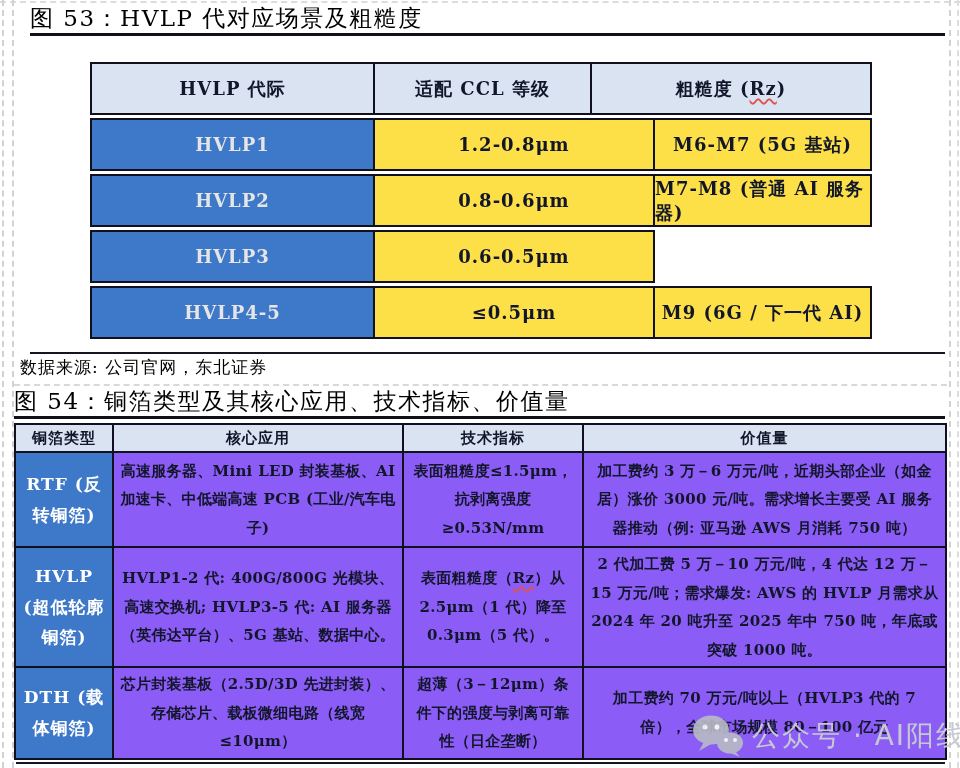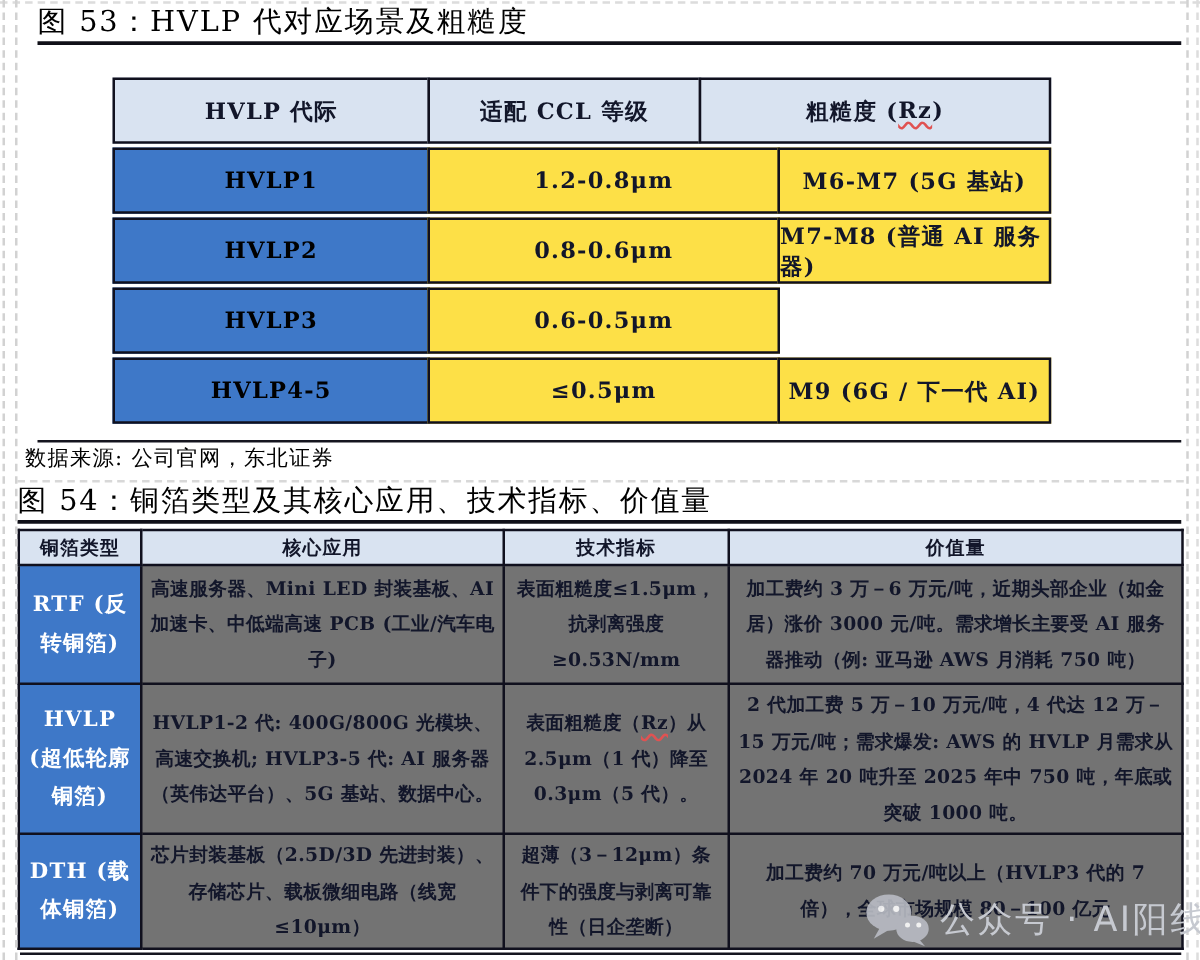--- a/index.html
+++ b/index.html
@@ -18,33 +18,33 @@
   .rule-thin{border-top:2px solid #15151f;margin:13px 2px 0 16px;}
   .rule-thin.bottom{margin:2px 2px 0 2px;}
   .source{font-size:17px;letter-spacing:1px;margin:3px 0 0 6px;line-height:21px;}
 
   
   .t1{margin:26px 0 0 76px;}
   .t1-row{display:flex;margin-bottom:3px;}
   .t1c{box-sizing:border-box;height:53px;display:flex;align-items:center;justify-content:center;
        border:2px solid #10101e;background:#fde047;font-size:18px;font-weight:bold;
        color:#12162a;letter-spacing:1px;}
-  .t1c.c1{width:254px;}
+  .t1c.c1{width:285px;}
   .t1c.c2{width:282px;margin-left:-2px;}
   .t1c.c3{width:219px;margin-left:-2px;}
-  .t1c.blue{background:#3e78c8;color:#000000;}
+  .t1c.blue{background:#3e78c8;color:#e5e5e5;}
   .t1c.head{background:#d9e3f1;}
   .rz{text-decoration:underline wavy #e05252;text-decoration-thickness:2px;text-underline-offset:3px;}
 
   .dash-sep{border-top:2px dashed #d8d8d8;margin:6px 0 3px 0;}
 
   
   .t2{border-collapse:collapse;width:100%;table-layout:fixed;margin-top:4px;}
   .t2 th,.t2 td{border:2px solid #10101e;box-sizing:border-box;padding:2px 6px;
-                background:#737373;color:#12162a;}
+                background:#8b5cf6;color:#12162a;}
   .t2 th{height:28px;font-size:15px;font-weight:bold;letter-spacing:1px;background:#d9e3f1;}
   .t2 td{font-size:15px;font-weight:600;text-align:center;line-height:1.9;letter-spacing:0.3px;}
   .t2 td.type{background:#3e78c8;color:#fff;font-weight:bold;font-size:17px;line-height:1.8;letter-spacing:1px;}
   .t2 .col-type{width:98px;}
   .t2 .col-app{width:290px;}
   .t2 .col-spec{width:180px;}
   .t2 tr.r1 td{height:95px;}
   .t2 tr.r2 td{height:110px;}
   .t2 tr.r3 td{height:90px;}
 

